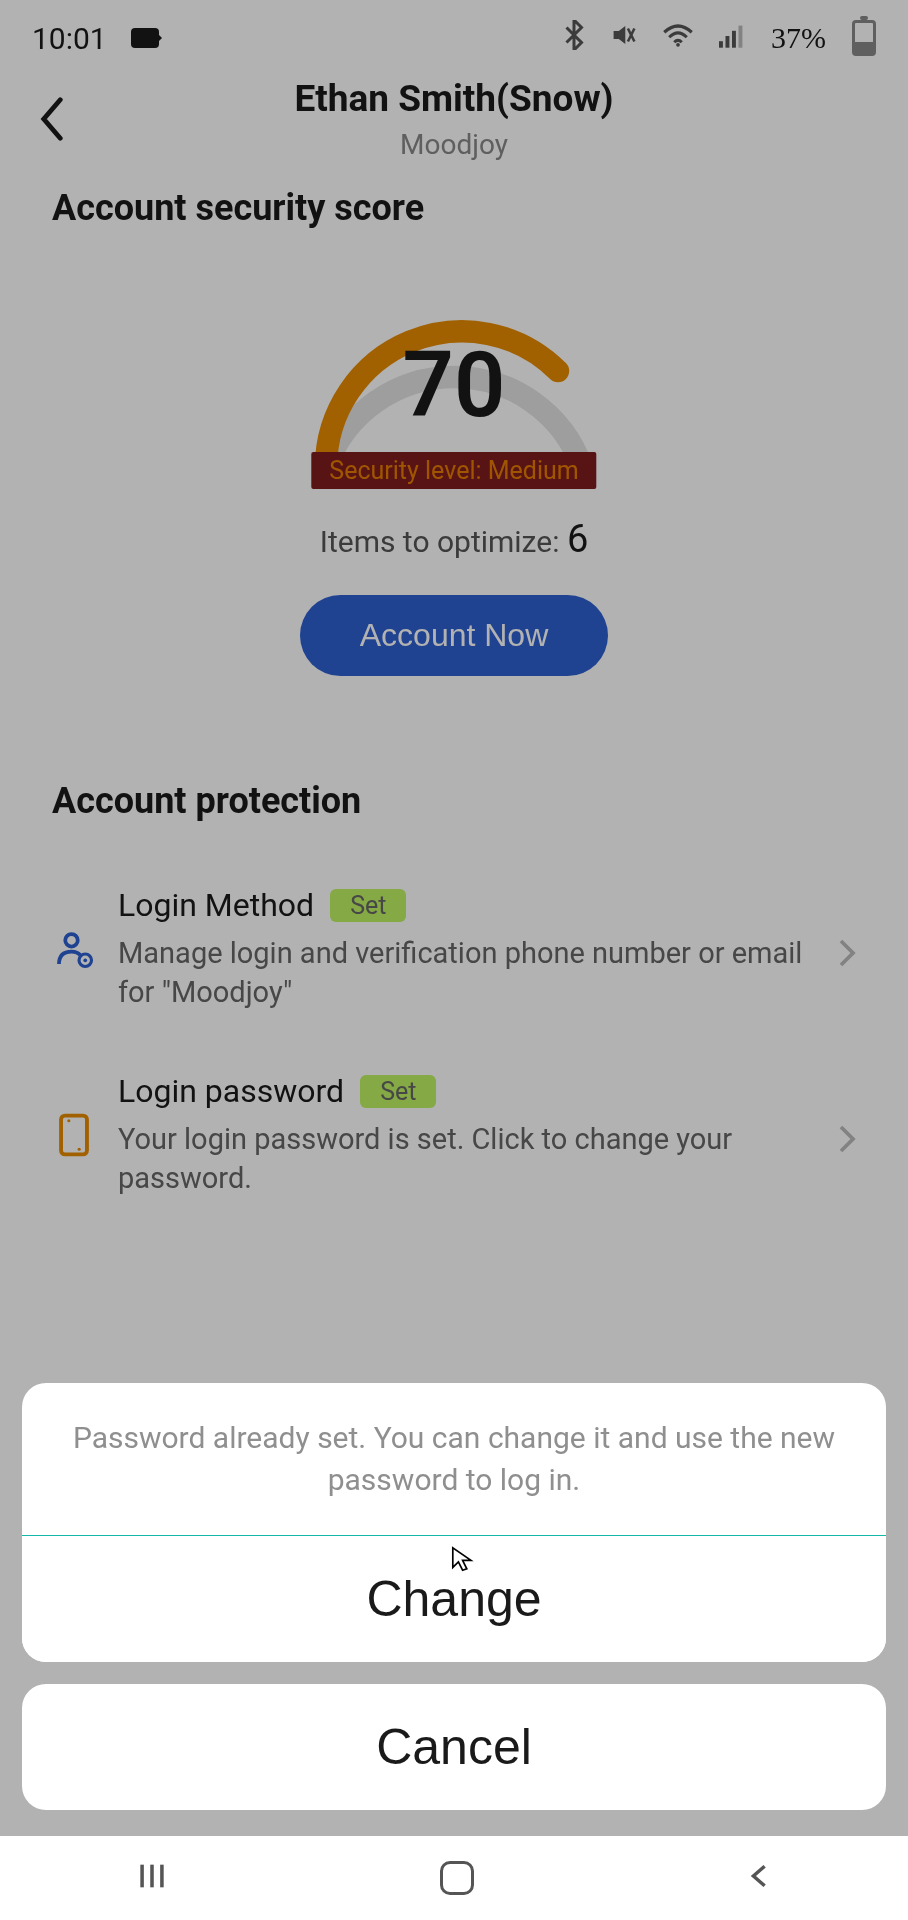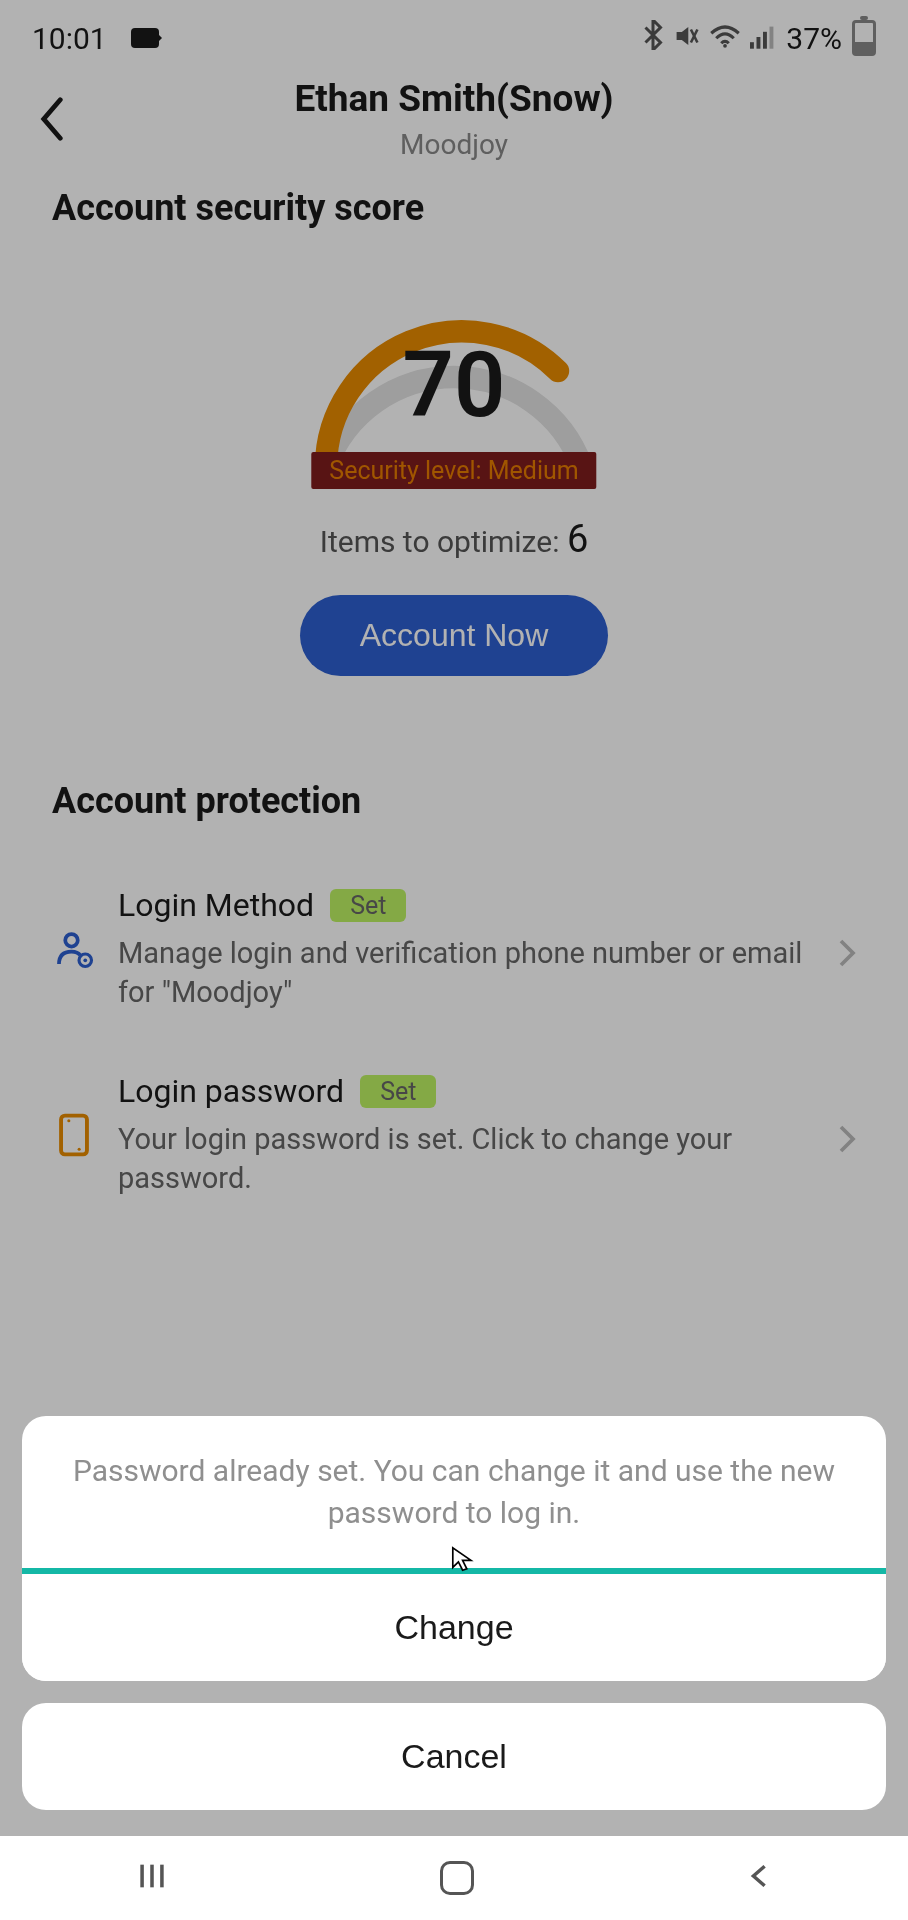--- a/index.html
+++ b/index.html
@@ -2,21 +2,21 @@
 <html><head>
 <meta charset="utf-8">
 <style>
   * { margin: 0; padding: 0; box-sizing: border-box; }
   html, body { width: 908px; height: 1920px; overflow: hidden; font-family: -apple-system, BlinkMacSystemFont, "Segoe UI", Roboto, sans-serif; }
   body { background: #fff; position: relative; }
 
   
   .status-bar { height: 76px; display: flex; align-items: center; padding: 0 32px; background: #fff; color: #1a1a1a; font-size: 30px; }
   .status-left { display: flex; align-items: center; gap: 24px; }
-  .status-right { margin-left: auto; display: flex; align-items: center; gap: 10px; }
+  .status-right { margin-left: auto; display: flex; align-items: center; gap: 26px; font-family: Liberation Serif, serif; }
   .cam-icon { width: 28px; height: 20px; background: #1a1a1a; border-radius: 4px; position: relative; }
   .cam-icon::after { content: ""; position: absolute; right: -10px; top: 3px; border: 7px solid transparent; border-left-color: #1a1a1a; }
   .bat { width: 24px; height: 36px; border: 3px solid #888; border-radius: 4px; position: relative; display: flex; align-items: flex-end; }
   .bat::before { content: ""; position: absolute; top: -7px; left: 5px; width: 8px; height: 4px; background: #888; border-radius: 2px; }
   .bat-fill { width: 100%; height: 37%; background: #888; }
 
   
   .header { position: relative; height: 85px; display: flex; flex-direction: column; align-items: center; justify-content: center; }
   .back-btn { position: absolute; left: 30px; top: 50%; transform: translateY(-50%); width: 44px; height: 44px; display: flex; align-items: center; justify-content: center; }
   .h-title { font-size: 37px; font-weight: 700; color: #1a1a1a; }
@@ -45,22 +45,22 @@
   .tag { background: #bef264; color: #666; font-size: 25px; padding: 2px 20px; border-radius: 6px; }
   .row-desc { font-size: 29px; color: #666; margin-top: 10px; line-height: 1.35; }
   .chev { position: absolute; right: 0; top: 50%; transform: translateY(-50%); color: #bbb; }
 
   
   .dim { position: absolute; inset: 0; background: rgba(0,0,0,0.30); }
 
   
   .sheet-wrap { position: absolute; left: 22px; right: 22px; bottom: 110px; display: flex; flex-direction: column; gap: 22px; }
   .sheet { background: #fff; border-radius: 24px; overflow: hidden; }
-  .sheet-msg { padding: 34px 30px; text-align: center; color: #8f8f8f; font-size: 30px; line-height: 1.4; border-bottom: 6px solid #14b8a6; }
-  .sheet-btn { width: 100%; padding: 34px 0; text-align: center; font-size: 34px; color: #1a1a1a; background: #fff; border: none; }
+  .sheet-msg { padding: 34px 30px; text-align: center; color: #8f8f8f; font-size: 30px; line-height: 1.4; border-bottom: 1px solid #14b8a6; }
+  .sheet-btn { width: 100%; padding: 34px 0; text-align: center; font-size: 50px; color: #1a1a1a; background: #fff; border: none; }
   .cancel-sheet { background: #fff; border-radius: 24px; overflow: hidden; }
 
   
   .cursor-ptr { position: absolute; width: 28px; height: 28px; pointer-events: none; }
 
   
   .navbar { position: absolute; bottom: 0; left: 0; right: 0; height: 84px; background: #fff; display: flex; align-items: center; justify-content: space-around; color: #555; }
   .nav-pill { width: 34px; height: 34px; border: 3px solid #555; border-radius: 10px; }
 </style>
 </head>

